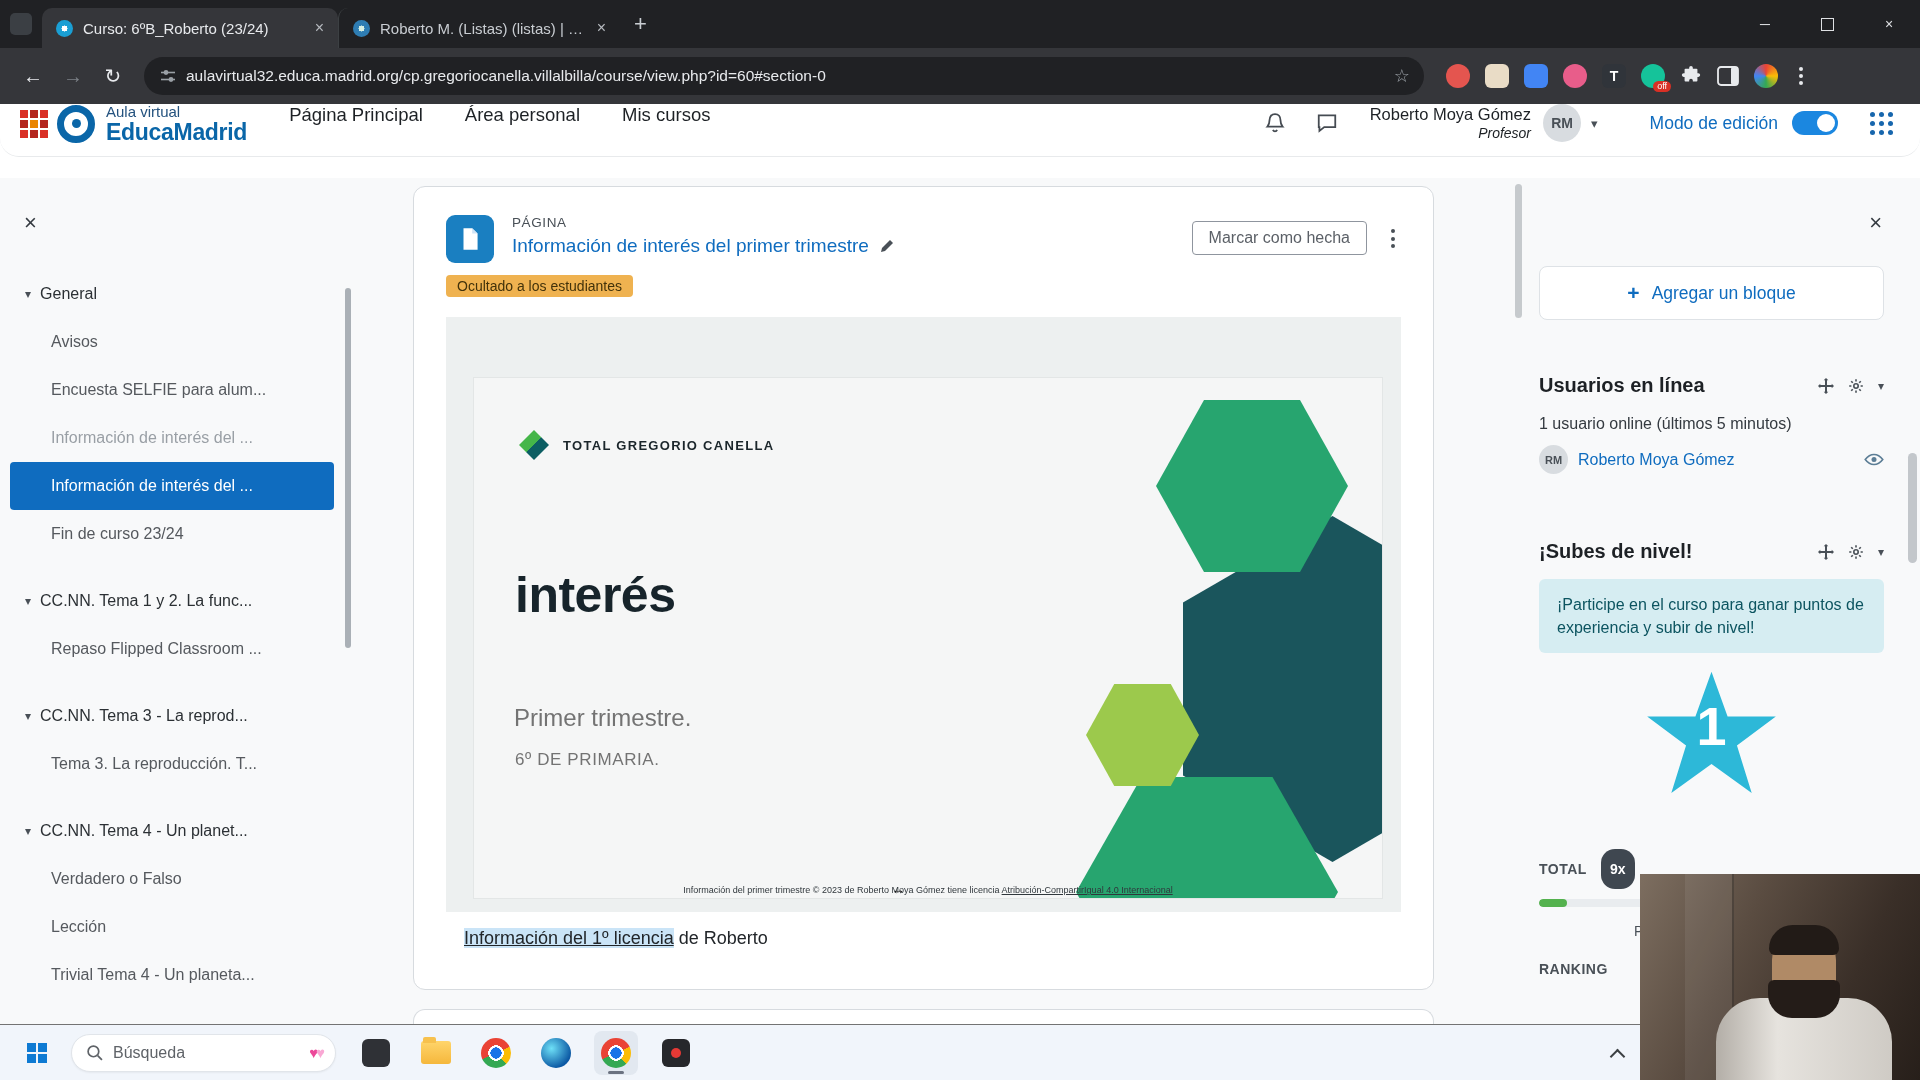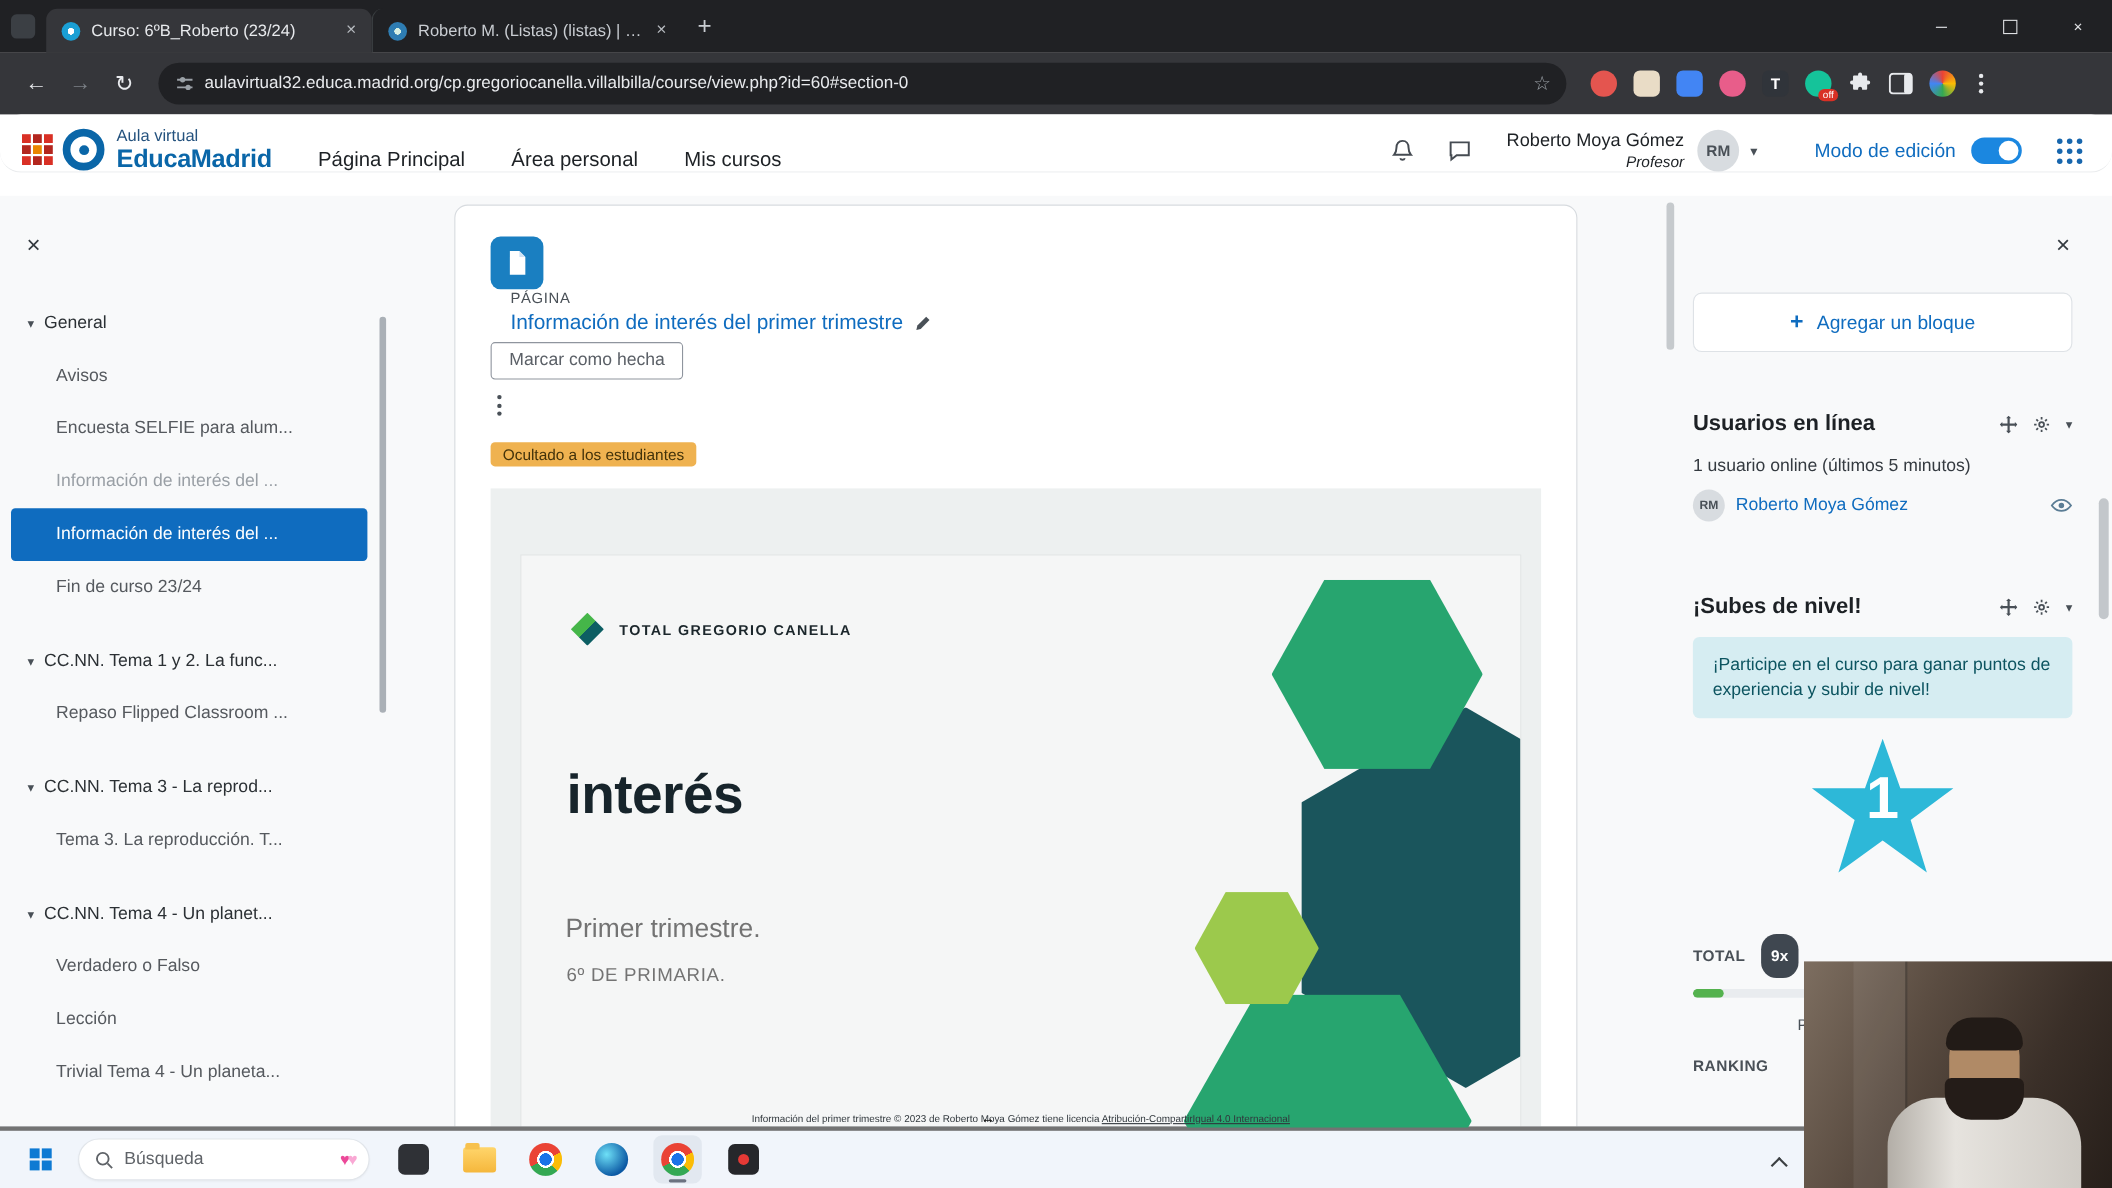--- a/index.html
+++ b/index.html
@@ -43,21 +43,21 @@
   .ext-t{background:#30343a;color:#fff;font-size:14px;font-weight:bold;display:flex;align-items:center;justify-content:center;}
   .ext-green{background:#15c39a;border-radius:50%;}
   .offbadge{position:absolute;right:-6px;bottom:-4px;background:#d93025;color:#fff;font-size:9px;
     padding:1px 4px;border-radius:6px;line-height:1;}
   .ext-avatar{border-radius:50%;background:conic-gradient(#ea4335,#fbbc05,#34a853,#4285f4,#ea4335);}
   .menu-dots{display:flex;flex-direction:column;gap:3px;padding:4px 6px;}
   .menu-dots i{width:4px;height:4px;border-radius:50%;background:#e8eaed;}
 
   
   .siteheader{position:absolute;top:104px;left:0;right:0;height:53px;background:#fff;border-bottom:1px solid #e8eaec;
-    display:flex;align-items:flex-end;padding:0 27px 0 20px;box-sizing:border-box;border-radius:19px;}
+    display:flex;align-items:flex-start;padding:0 27px 0 20px;box-sizing:border-box;border-radius:19px;}
   .logo{display:flex;align-items:center;gap:9px;}
   .dotgrid{display:grid;grid-template-columns:repeat(3,8px);grid-gap:2px;}
   .dotgrid i{width:8px;height:8px;background:#d93025;}
   .dotgrid i:nth-child(2n){background:#b3261e;}
   .dotgrid i:nth-child(5){background:#ea8600;}
   .emblem{width:38px;height:38px;border:7px solid #0a66a8;border-radius:50%;box-sizing:border-box;position:relative;}
   .emblem::after{content:"";position:absolute;left:50%;top:50%;width:9px;height:9px;margin:-4.5px 0 0 -4.5px;
     border-radius:50%;background:#0a66a8;}
   .logotext{line-height:1.05;margin-left:2px;}
   .logotext .l1{font-size:15px;color:#24527e;}
@@ -91,21 +91,21 @@
   .ci-section:first-child{margin-top:0;}
   .ci-section .sec-chev{font-size:12px;color:#495057;}
   .ci-item{padding-left:51px;}
   .ci-item.dimmed{color:#999fa5;}
   .ci-item.selected{background:#0f6cbf;color:#fff;margin:0 18px 0 10px;padding-left:41px;border-radius:4px;}
   .ci-scrollbar{position:absolute;top:110px;right:1px;width:6px;height:360px;background:#aab0b6;border-radius:3px;}
 
   
   .main-col{width:1163px;flex:none;box-sizing:border-box;padding:8px 81px 0 61px;}
   .activity-card{background:#fff;border:1px solid #d7dbdf;border-radius:12px;box-sizing:border-box;}
-  .card-head{display:flex;align-items:flex-start;padding:28px 32px 0;flex-direction:column;}
+  .card-head{display:flex;align-items:flex-start;padding:28px 32px 0;}
   .pageicon{width:48px;height:48px;border-radius:9px;background:#1a7fc1;flex:none;display:flex;align-items:center;justify-content:center;}
   .titlebox{margin-left:18px;flex:1;}
   .acttype{font-size:13.5px;letter-spacing:0.6px;color:#495057;}
   .acttitle{margin-top:5px;font-size:19px;color:#0f6cbf;display:flex;align-items:center;gap:10px;}
   .acttitle .tlink{cursor:pointer;}
   .donebtn{border:1px solid #8f959e;border-radius:4px;background:#fff;color:#5b6067;font-size:16px;
     padding:7px 16px;margin:6px 18px 0 0;white-space:nowrap;cursor:pointer;font-family:inherit;}
   .dots3{display:flex;flex-direction:column;gap:3.5px;padding:12px 6px;margin-top:2px;cursor:pointer;}
   .dots3 i{width:4px;height:4px;border-radius:50%;background:#495057;}
   .hiddenbadge{display:inline-block;margin:12px 0 0 32px;background:#efb250;color:#42320a;font-size:14px;
@@ -167,21 +167,21 @@
   .totalrow{margin-top:48px;display:flex;align-items:center;gap:14px;}
   .totallabel{font-size:14px;font-weight:bold;letter-spacing:0.5px;color:#495057;}
   .totalbadge{min-width:34px;height:40px;border-radius:14px;background:#3f4750;color:#fff;font-size:14px;font-weight:bold;
     display:flex;align-items:center;justify-content:center;padding:0 6px;box-sizing:border-box;}
   .xpbar{margin-top:10px;height:8px;border-radius:4px;background:#e9ecef;overflow:hidden;}
   .xpbar .fill{height:100%;background:#54b24e;border-radius:4px;}
   .plabel{margin:16px 0 0 95px;font-size:14px;color:#495057;}
   .ranking{margin-top:22px;font-size:14px;font-weight:bold;letter-spacing:0.5px;color:#495057;}
 
   
-  .taskbar{position:absolute;top:1024px;left:0;right:0;height:56px;background:#f1f5fb;border-top:4px solid #737373;
+  .taskbar{position:absolute;top:1024px;left:0;right:0;height:56px;background:#f1f5fb;border-top:1px solid #737373;
     display:flex;align-items:center;padding-left:27px;box-sizing:border-box;}
   .startbtn{width:20px;height:20px;position:relative;margin-right:24px;}
   .startbtn i{position:absolute;width:9px;height:9px;background:#0e7ad3;box-shadow:11px 0 #0e7ad3,0 11px #0e7ad3,11px 11px #0e7ad3;}
   .searchpill{width:265px;height:38px;border-radius:19px;background:#fff;border:1px solid #e1e5ea;
     display:flex;align-items:center;padding:0 12px 0 14px;box-sizing:border-box;gap:10px;box-shadow:0 1px 2px rgba(0,0,0,0.05);}
   .searchpill .ph{color:#5f6368;font-size:16px;flex:1;}
   .hearts{font-size:15px;letter-spacing:-2px;}
   .hearts .h1{color:#ec4899;}
   .hearts .h2{color:#f9a8d4;}
   .tb-icons{display:flex;align-items:center;gap:16px;margin-left:18px;}

